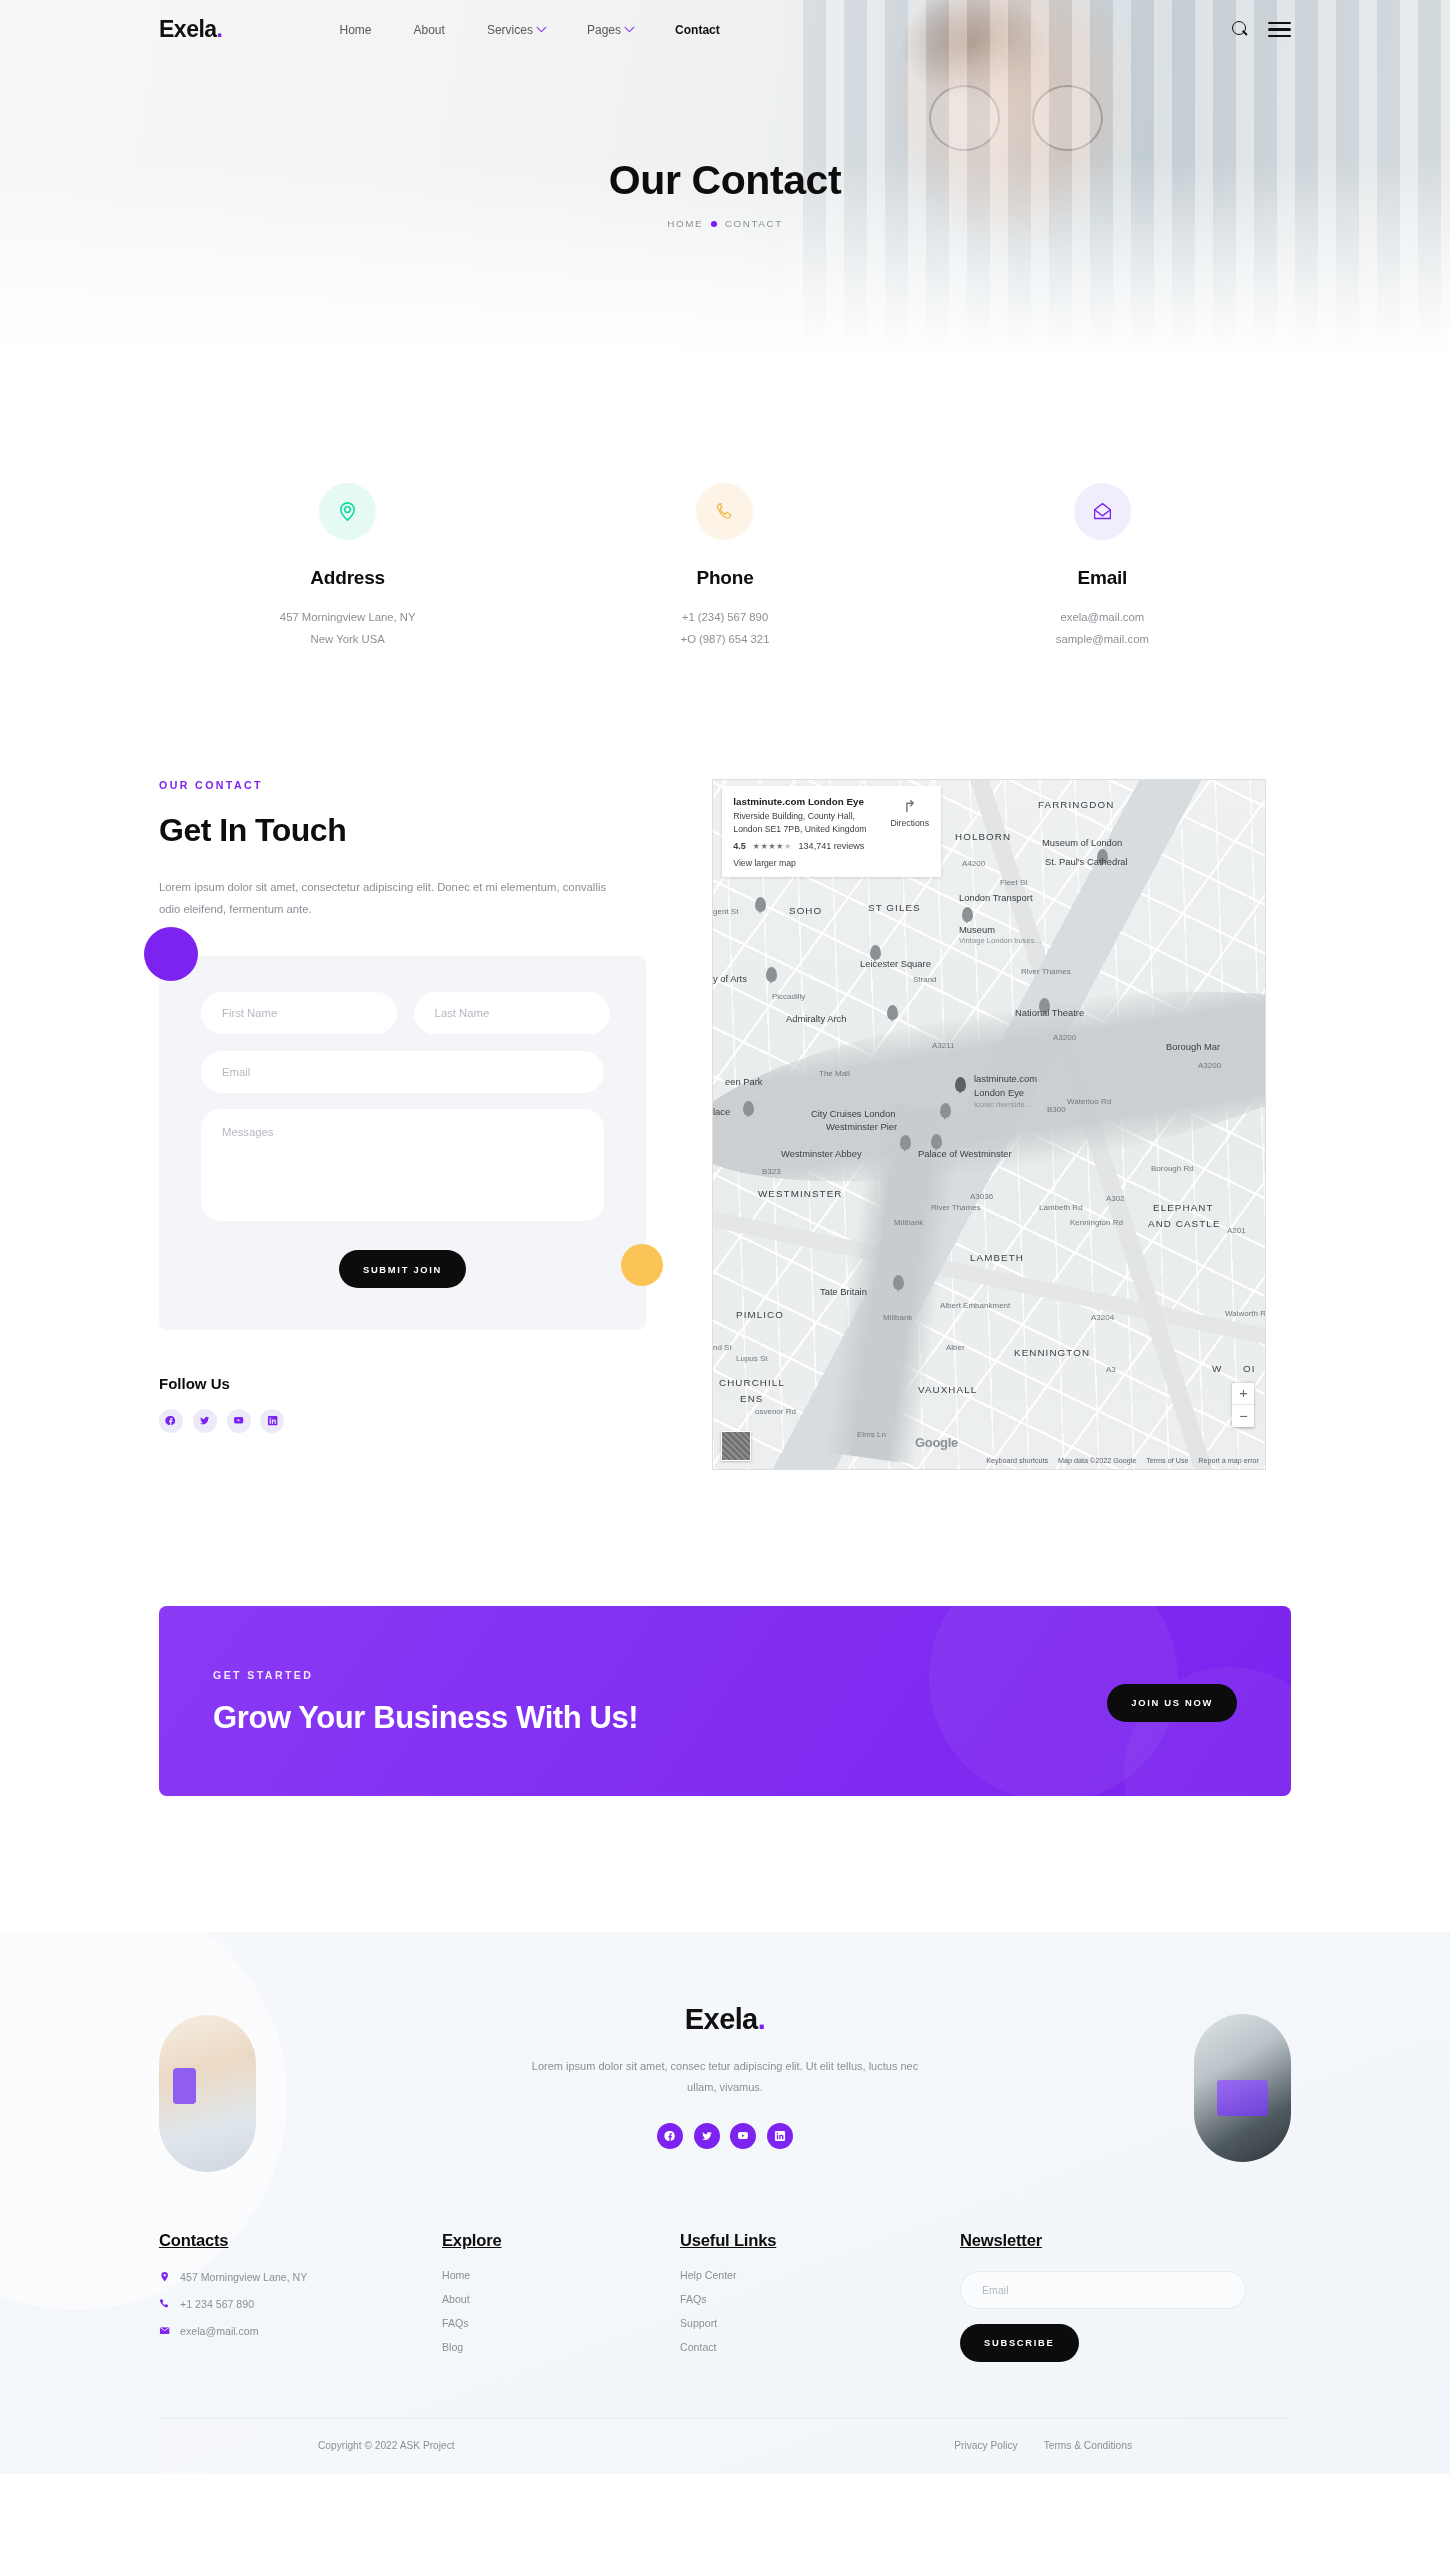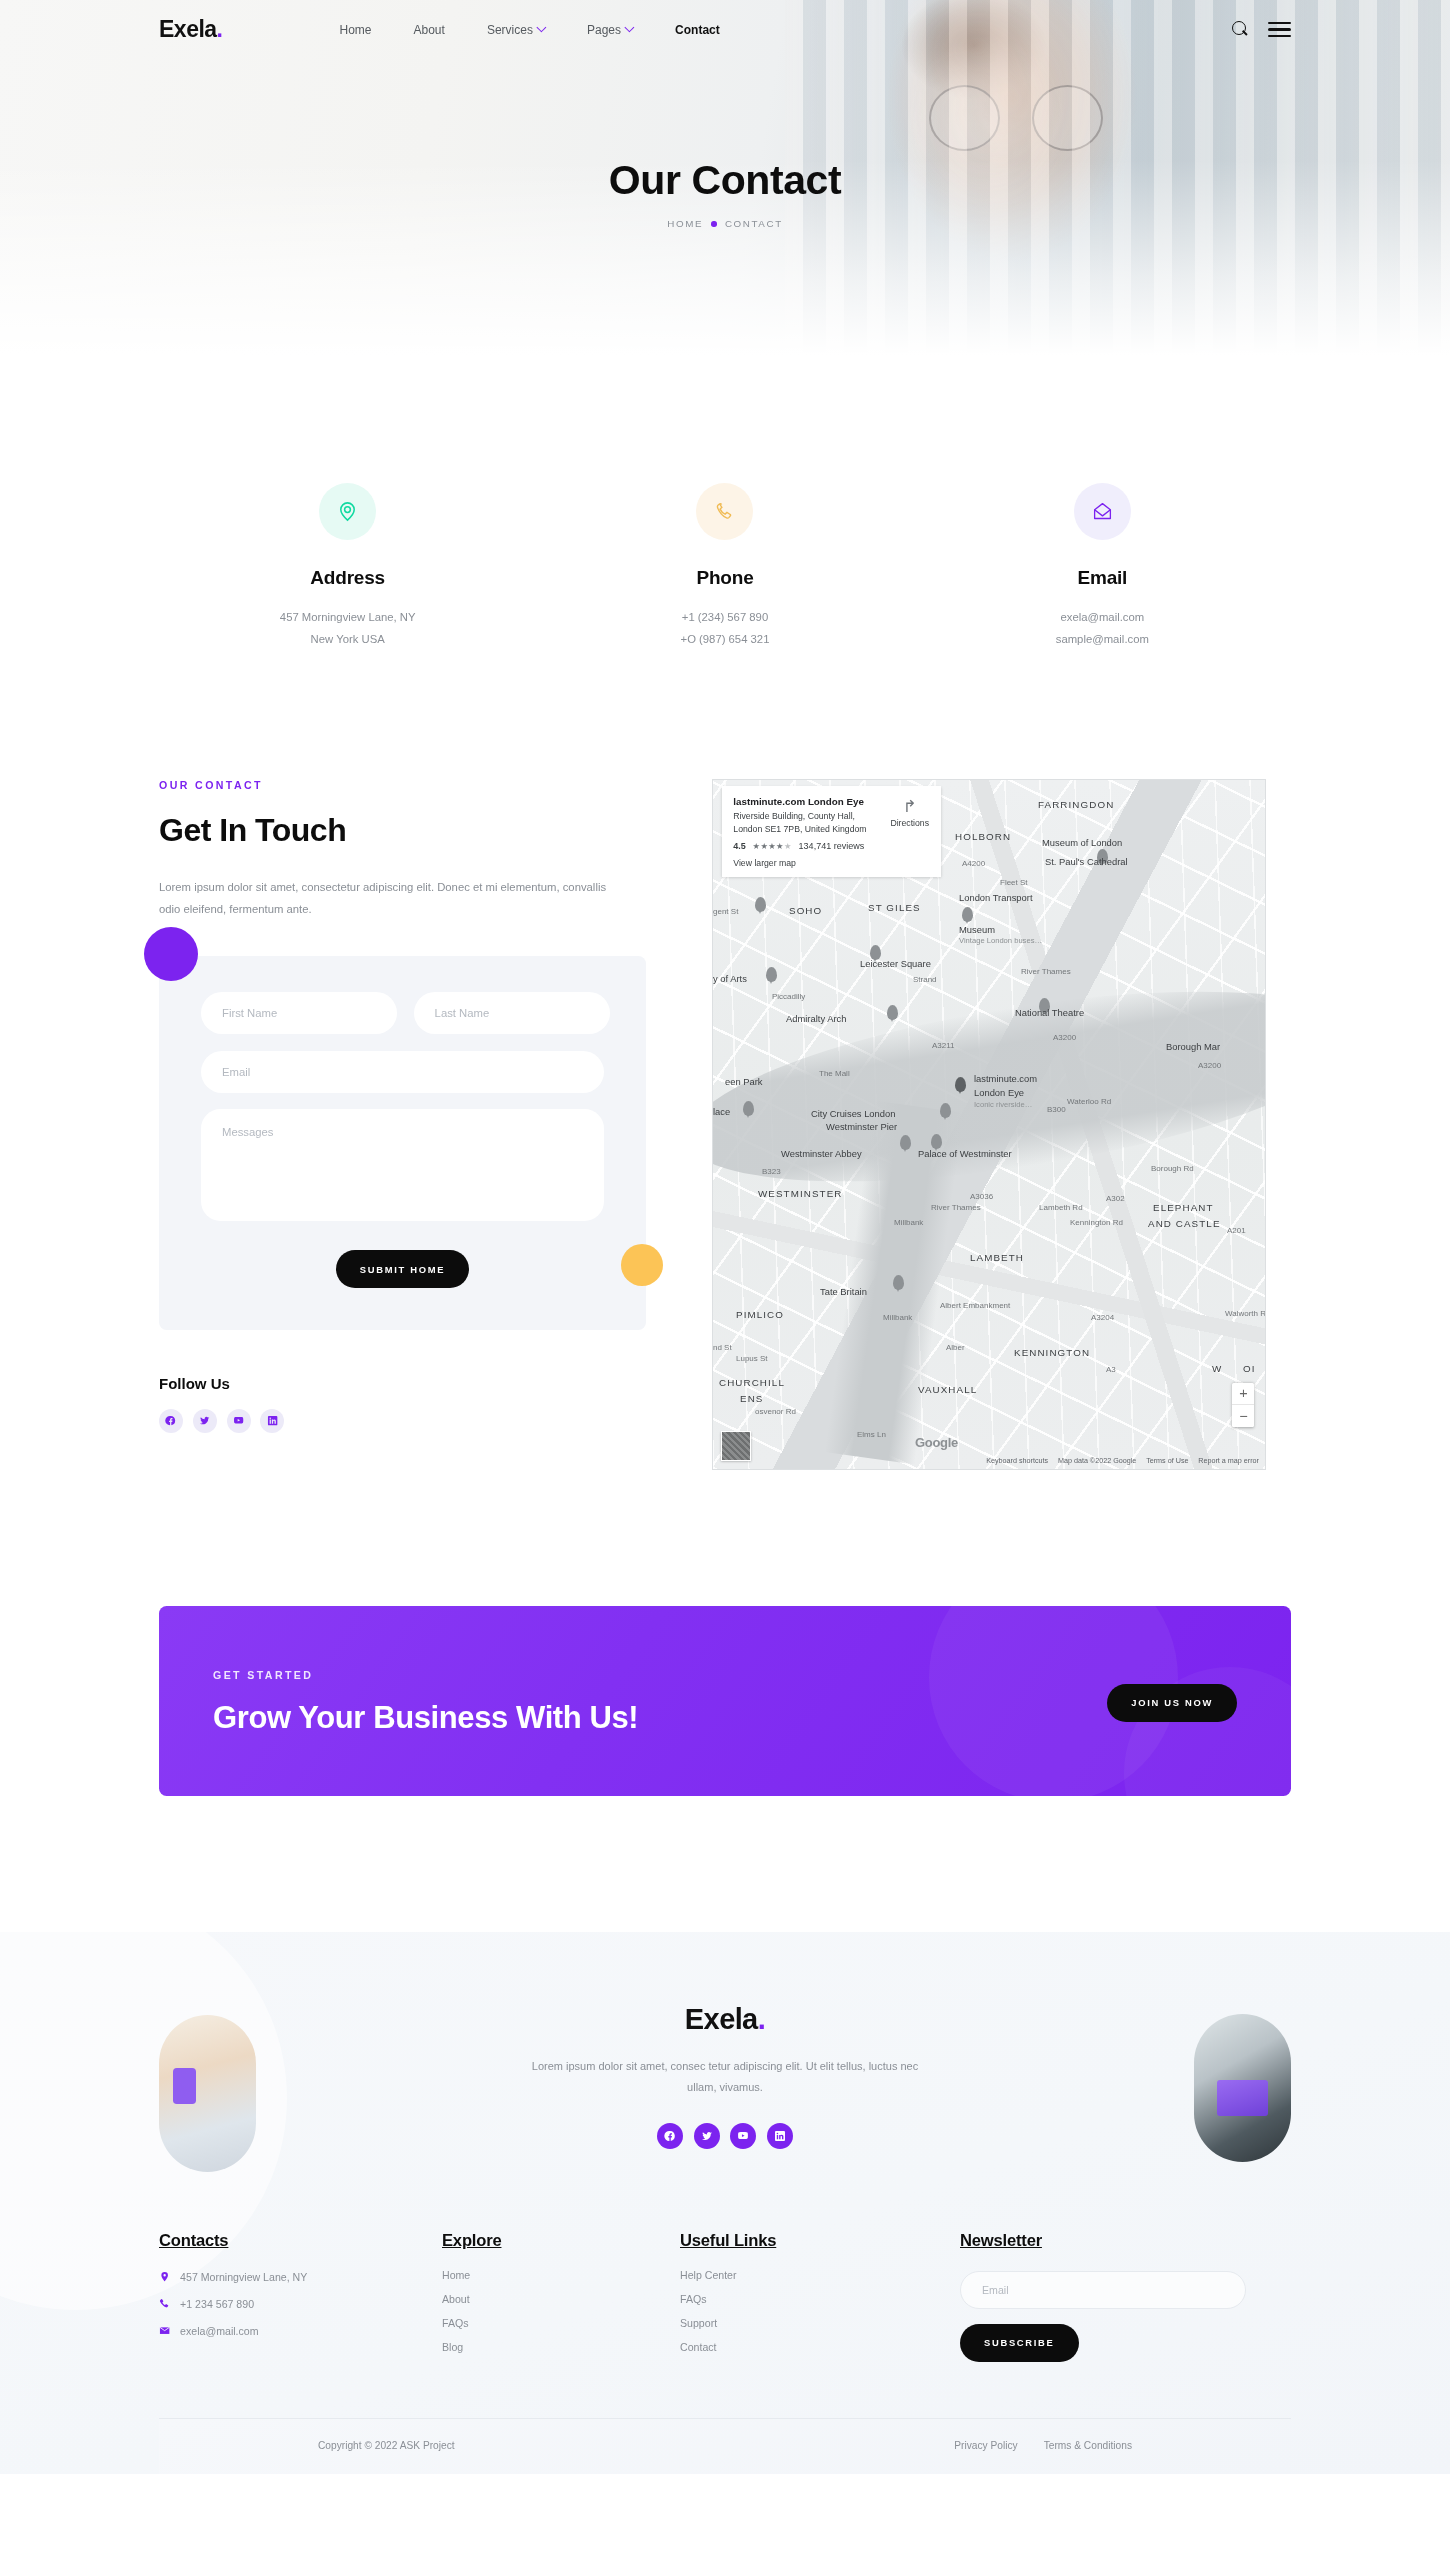--- a/index.html
+++ b/index.html
@@ -468,21 +468,21 @@
             <input class="fld" type="text" placeholder="First Name" style="">
             <input class="fld" type="text" placeholder="Last Name" style="">
           </div>
           <div class="mt22">
             <input class="fld full" type="email" placeholder="Email" style="">
           </div>
           <div class="mt22">
             <textarea class="ta" placeholder="Messages" style=""></textarea>
           </div>
           <div class="submit-row">
-            <button class="btn-dark">SUBMIT HOME</button>
+            <button class="btn-dark">SUBMIT JOIN</button>
           </div>
         </div>
       </div>
 
       <div class="follow">
         <h4>Follow Us</h4>
         <div class="soc-row">
           <a class="soc">
             <svg viewBox="0 0 24 24">
                 <path d="M12 2a10 10 0 1 0-1.2 19.9v-7h-2.2v-2.9h2.2V9.9c0-2.2 1.3-3.4 3.3-3.4.9 0 1.9.2 1.9.2v2.1h-1.1c-1.1 0-1.4.7-1.4 1.4v1.7h2.4l-.4 2.9h-2v7A10 10 0 0 0 12 2z"></path>

